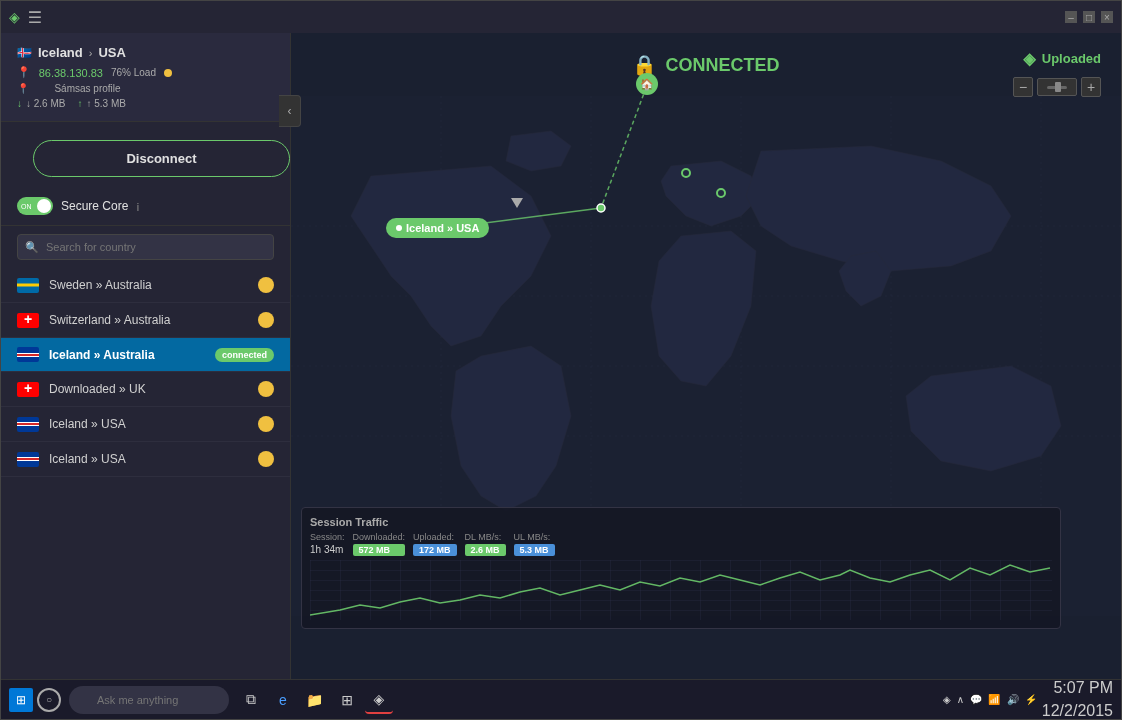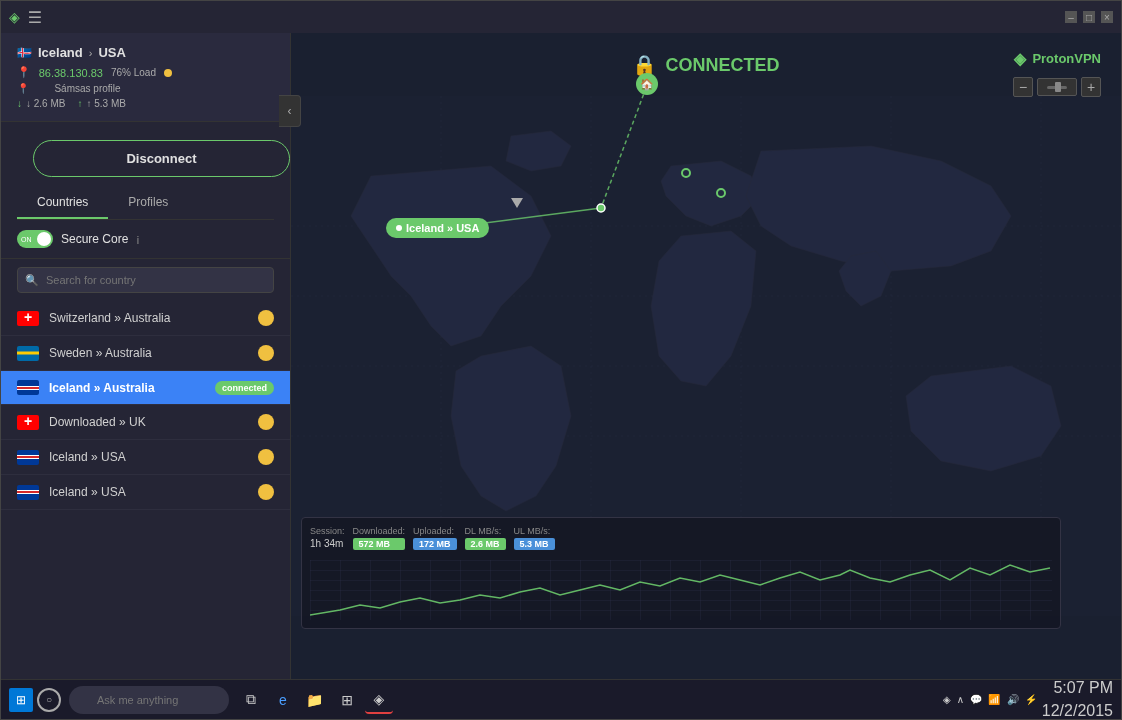--- a/index.html
+++ b/index.html
@@ -253,21 +253,21 @@
     .country-list::-webkit-scrollbar-thumb { background: #444; border-radius: 2px; }
 
     .country-item {
       display: flex;
       align-items: center;
       gap: 10px;
       padding: 9px 16px;
       cursor: pointer;
       border-bottom: 1px solid #2e2e3e;
     }
-    .country-item.connected { background: #3b82f6; }
+    .country-item.connected { background: #0369a1; }
 
     .flag-icon {
       width: 22px;
       height: 15px;
       border-radius: 2px;
       flex-shrink: 0;
       position: relative;
       overflow: hidden;
     }
     .flag-ch { background: #ff0000; }
@@ -642,50 +642,46 @@
             <span class="traffic-arrow-up">↑</span>
             <span>↑ 5.3 MB</span>
           </div>
         </div>
       </div>
 
       <div style="padding: 8px 16px 0 16px;">
         <button class="disconnect-btn">Disconnect</button>
       </div>
 
-      <div class="tab-bar">
-        <div class="tab active">Countries</div>
-        <div class="tab">Profiles</div>
-      </div>
 
       <div class="secure-core-row">
         <div class="toggle">
           <span class="toggle-label-on">ON</span>
           <div class="toggle-knob"></div>
         </div>
         <span class="secure-core-label">Secure Core</span>
         <span class="info-icon">ℹ</span>
       </div>
 
       <div class="search-box">
         <span class="search-icon-wrap">🔍</span>
         <input class="search-input" type="text" placeholder="Search for country" style="">
       </div>
 
       <div class="country-list">
 
         <div class="country-item">
+          <div class="flag-icon flag-se"></div>
+          <span class="country-name">Sweden » Australia</span>
+          <div class="server-count-badge"></div>
+        </div>
+
+        <div class="country-item">
           <div class="flag-icon flag-ch"></div>
           <span class="country-name">Switzerland » Australia</span>
-          <div class="server-count-badge"></div>
-        </div>
-
-        <div class="country-item">
-          <div class="flag-icon flag-se"></div>
-          <span class="country-name">Sweden » Australia</span>
           <div class="server-count-badge"></div>
         </div>
 
         <div class="country-item connected">
           <div class="flag-icon flag-is"></div>
           <span class="country-name bold">Iceland » Australia</span>
           <span class="connected-badge">connected</span>
         </div>
 
         <div class="country-item">
@@ -764,35 +760,36 @@
 
       <div class="connection-label" style="top: 185px; left: 95px;">
         <div class="connection-label-dot"></div>
         <span>Iceland » USA</span>
       </div>
 
       <div class="map-triangle" style="top: 165px; left: 220px;"></div>
 
       <div class="proton-logo">
         <span class="proton-icon">◈</span>
-        <span>ProtonVPN</span>
+        <span>Uploaded</span>
       </div>
 
       <div class="zoom-controls">
         <button class="zoom-btn">−</button>
         <div style="width:40px; height:18px; background:#333; border:1px solid #555; border-radius:2px; display:flex; align-items:center; justify-content:center;">
           <div style="width:20px; height:3px; background:#666; border-radius:2px; position:relative;">
             <div style="width:6px; height:10px; background:#888; position:absolute; top:-3.5px; left:8px; border-radius:1px;"></div>
           </div>
         </div>
         <button class="zoom-btn">+</button>
       </div>
 
       <div class="traffic-panel">
-        <div style="display:flex; gap:8px; align-items:flex-start; margin-bottom:10px;">
+        <div class="traffic-title">Session Traffic</div>
+        <div style="display:flex; gap:8px; align-items:flex-start; margin-bottom:4px;">
           <div class="stat-row">
             <span class="stat-label">Session:</span>
             <span style="color:#ccc; font-size:10px;">1h 34m</span>
           </div>
           <div class="stat-row">
             <span class="stat-label">Downloaded:</span>
             <span class="stat-value">572 MB</span>
           </div>
           <div class="stat-row">
             <span class="stat-label">Uploaded:</span>

